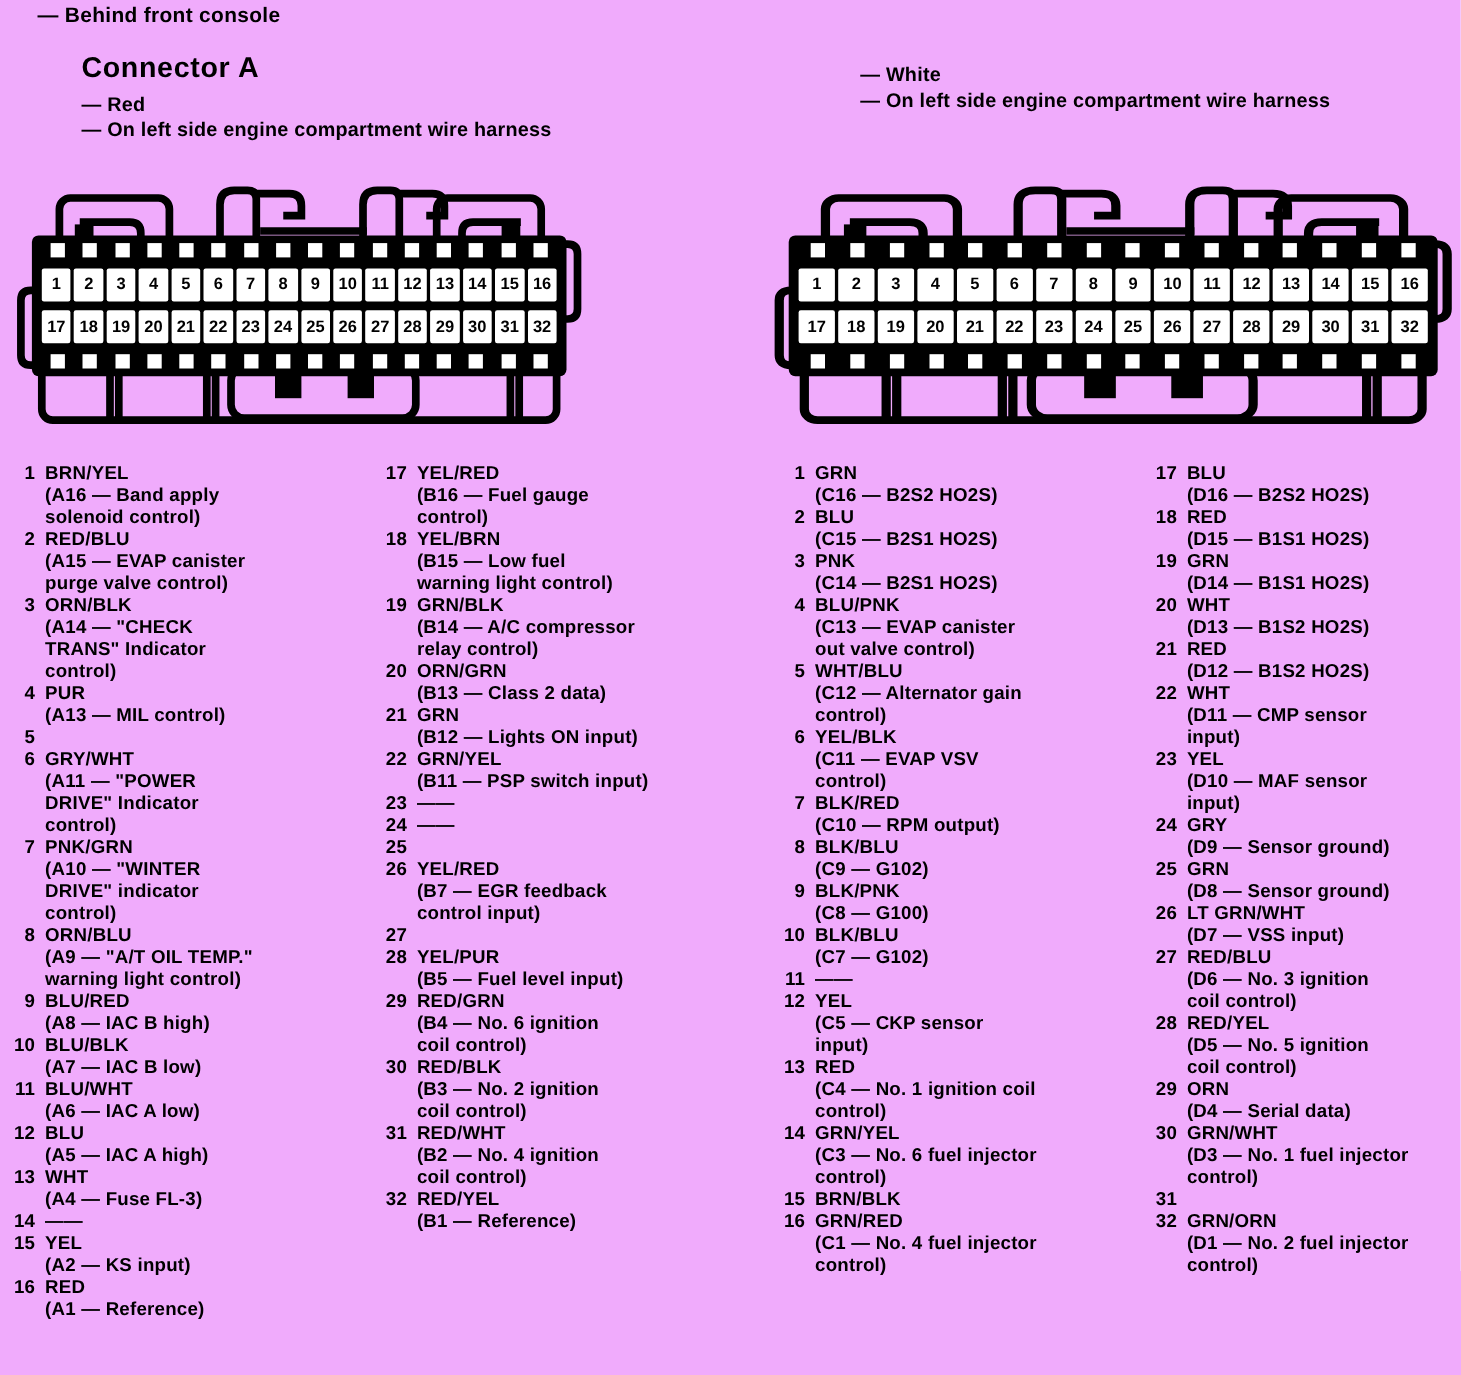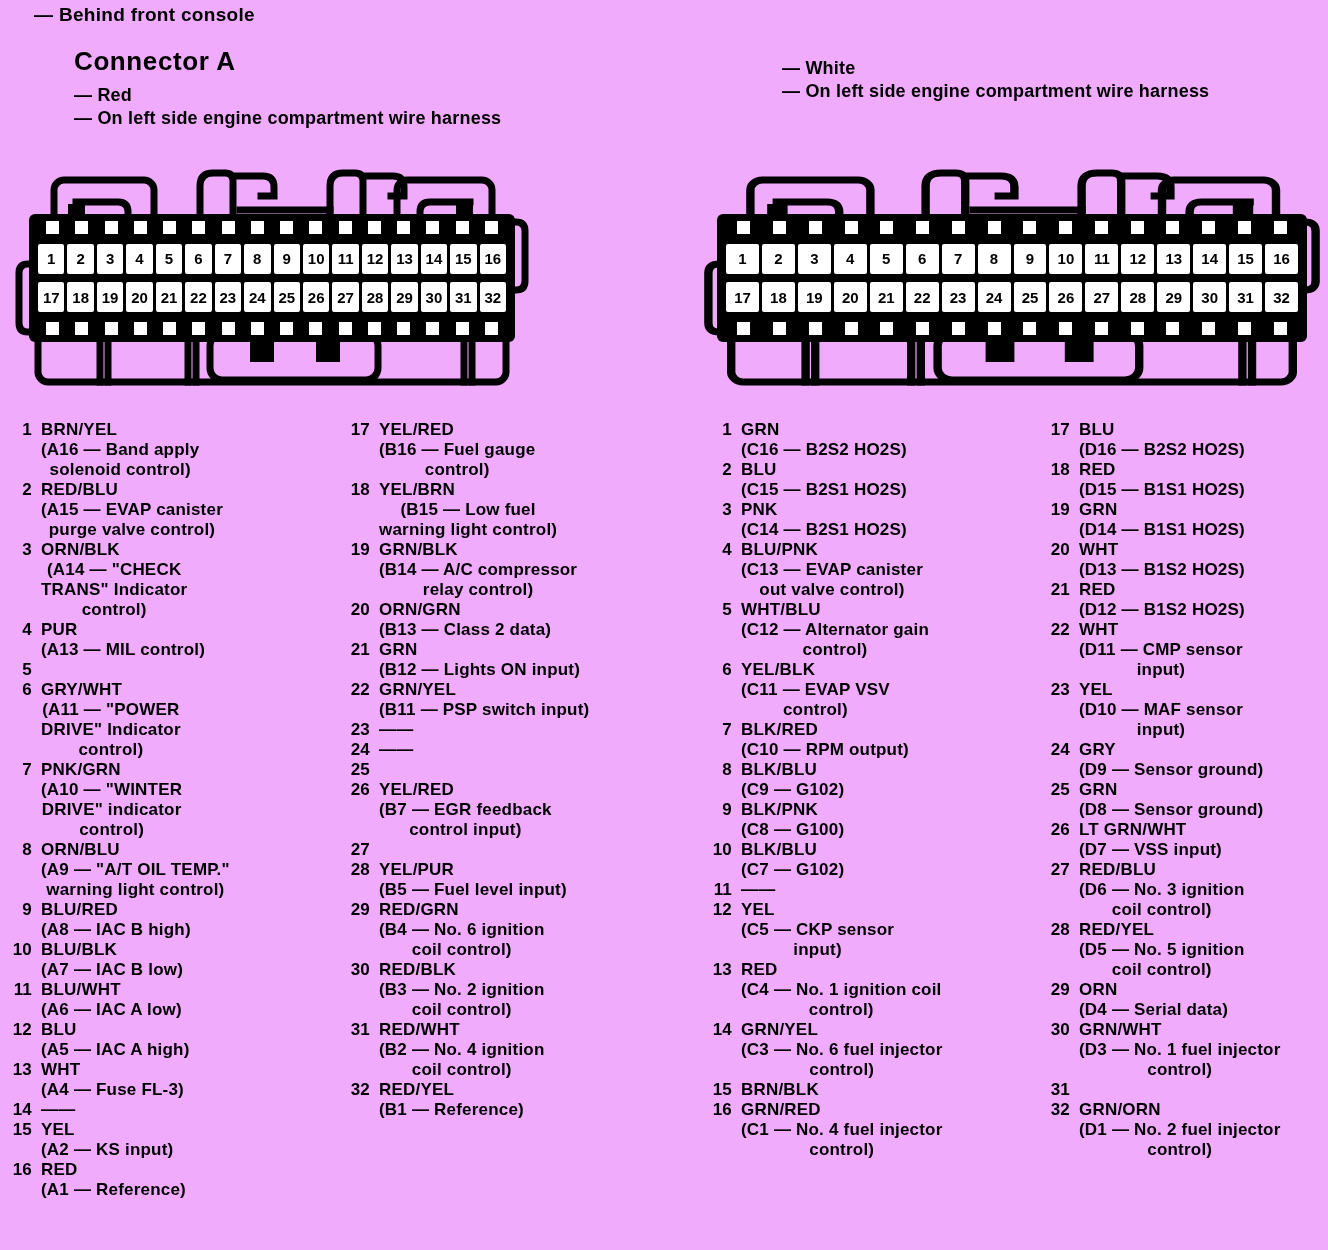--- a/index.html
+++ b/index.html
@@ -25,21 +25,21 @@
   .pin-cell{background:#fff;color:#000;font-weight:700;font-size:15px;display:flex;
         align-items:center;justify-content:center;border-radius:2px;}
   .pin-col{position:absolute;top:420px;}
   #col-a1{left:6px;width:330px;}
   #col-a2{left:344px;width:330px;}
   #col-b1{left:706px;width:318px;}
   #col-b2{left:1044px;width:282px;}
   .pin-entry{display:flex;gap:9px;}
   .pin-num{min-width:26px;text-align:right;font-weight:700;font-size:17px;line-height:20px;letter-spacing:.2px;}
   .pin-text{font-weight:700;font-size:17px;line-height:20px;letter-spacing:.2px;}
-  .desc{white-space:pre-line;text-align:center;}
+  .desc{white-space:pre-line;}
 </style>
 </head>
 <body>
 
 <div class="page">
   <div class="loc-note">— Behind front console</div>
 
   <div class="conn-head" id="head-a">
     <div class="conn-title">Connector A</div>
     <div class="bullets" id="bullets-a">

